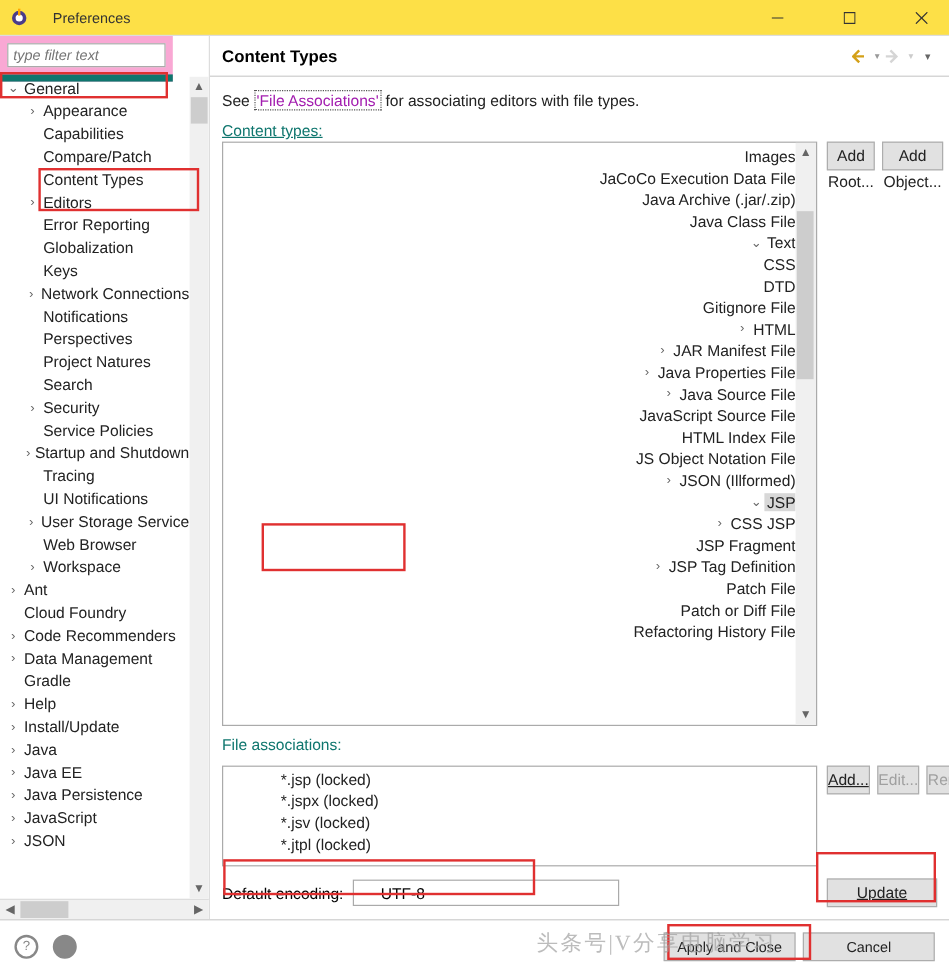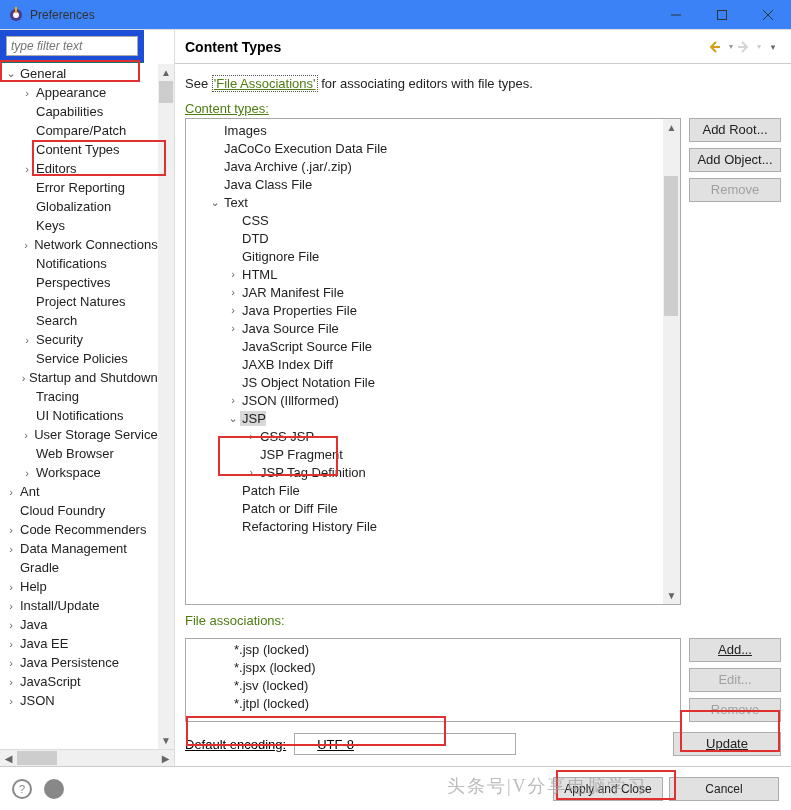--- a/index.html
+++ b/index.html
@@ -1,25 +1,25 @@
 <!DOCTYPE html>
 <html><head>
   <meta charset="utf-8">
   <style>
     * { box-sizing: border-box; margin: 0; padding: 0; font-family: "Segoe UI", Tahoma, sans-serif; font-size: 13px; }
     body { background: #f0f0f0; width: 791px; height: 810px; overflow: hidden; user-select: none; }
     
     
-    .titlebar { height: 30px; background: #3b82f6; border-bottom: 1px solid #ddd; display: flex; align-items: center; padding-left: 8px; }
+    .titlebar { height: 30px; background: #fde047; border-bottom: 1px solid #ddd; display: flex; align-items: center; padding-left: 8px; gap: 14px; }
     .titlebar .icon { width: 16px; height: 16px; margin-right: 6px; }
     .titlebar .title { flex: 1; font-size: 12px; color: #333; }
     .titlebar .winbtn { width: 46px; height: 30px; display: flex; align-items: center; justify-content: center; color: #333; }
     
     
-    .filterbox { padding: 6px; background: #1d4ed8; border-bottom: 1px solid #0f766e; width: 144px; position: absolute; top: 30px; left: 0; }
+    .filterbox { padding: 6px; background: #f9a8d4; border-bottom: 6px solid #0f766e; width: 144px; position: absolute; top: 30px; left: 0; }
     .filterbox input { width: 100%; height: 20px; border: 1px solid #aaa; padding: 2px 4px; font-size: 12px; font-style: italic; color: #888; }
     
     
     .mainrow { position: absolute; top: 30px; left: 0; right: 0; bottom: 44px; display: flex; background: #fff; }
     .sidebar { width: 175px; border-right: 1px solid #ddd; display: flex; flex-direction: column; }
     .tree-scroll { flex: 1; overflow: hidden; position: relative; padding-top: 34px; }
     .tree { overflow-y: auto; height: 100%; padding: 0 0 4px 0; }
     .tree-row { display: flex; align-items: center; height: 19px; white-space: nowrap; overflow: hidden; padding-left: 4px; color: #222; }
     .tree-row .tw { width: 14px; text-align: center; color: #666; font-size: 11px; }
     .tree-row .lbl { padding-left: 2px; }
@@ -36,48 +36,48 @@
     .vscroll .arrow { height:17px; display:flex; align-items:center; justify-content:center; color:#666; font-size:10px; }
     
     
     .content { flex: 1; display: flex; flex-direction: column; padding: 0; background: #fff; }
     .content-header { height: 34px; display: flex; align-items: center; padding: 0 10px; border-bottom: 1px solid #ccc; background:#fff; }
     .content-header .title { font-weight: bold; font-size: 14px; flex:1; }
     .navarrow { width:16px; height:16px; margin-left:2px; display:flex; align-items:center; justify-content:center; }
     
     .content-body { flex:1; padding: 8px 10px 0 10px; display:flex; flex-direction:column; overflow:hidden; }
     .desc { margin: 4px 0 10px 0; color:#222; }
-    .desc a { color:#4d7c0f; text-decoration:underline; border:1px dotted #555; padding:0 1px; }
-    .label { color:#4d7c0f; margin-bottom:2px; text-decoration: underline; text-decoration-color:transparent; }
+    .desc a { color:#a21caf; border:1px dotted #555; padding:0 1px; }
+    .label { color:#0f766e; margin-bottom:2px; text-decoration: underline; text-decoration-color:transparent; }
     .label .mn { text-decoration: underline; }
     
     .ct-area { display:flex; gap:8px; flex:1; min-height:0; }
     .ct-tree-wrap { flex:1; border:1px solid #aaa; display:flex; min-height:0; }
     .ct-tree { flex:1; overflow:hidden; padding:2px 0; }
-    .ct-tree .row { display:flex; align-items:center; height:18px; white-space:nowrap; }
+    .ct-tree .row { display:flex; align-items:center; height:18px; white-space:nowrap;justify-content:flex-end; }
     .ct-tree .tw { width:14px; text-align:center; color:#666; font-size:11px; }
     .ct-tree .lbl { padding-left:2px; color:#222; }
     .ct-tree .l2 { padding-left:22px; }
     .ct-tree .l3 { padding-left:40px; }
     .ct-tree .l4 { padding-left:58px; }
     .ct-tree .sel { background:#d8d8d8; }
     
-    .sidebtns { width:92px; display:flex; flex-direction:column; gap:6px; }
+    .sidebtns { width:92px; display:flex; flex-direction:row; gap:6px; }
     .btn { height:24px; border:1px solid #adadad; background:#e1e1e1; text-align:center; line-height:22px; font-size:12px; color:#222; }
     .btn.disabled { color:#a0a0a0; }
     .btn .mn { text-decoration:underline; }
     
     .fa-area { display:flex; gap:8px; margin-top:8px; }
     .fa-list { flex:1; border:1px solid #aaa; padding:3px 6px; height:84px; overflow:hidden; }
     .fa-list div { height:18px; color:#222;margin-left:42px; }
     
-    .enc-row { display:flex; align-items:center; gap:8px; margin:10px 0 10px 0;text-decoration:underline; }
+    .enc-row { display:flex; align-items:center; gap:8px; margin:10px 0 10px 0; }
     .enc-row input { flex:0 0 140px; height:22px; border:1px solid #aaa; padding:2px 22px; }
     .enc-row .spacer { flex:1; }
-    .enc-row .btn { width:108px; }
+    .enc-row .btn { width:92px; }
     
     
     .bottombar { position:absolute; bottom:0; left:0; right:0; height:44px; background:#fff; border-top:1px solid #ccc; display:flex; align-items:center; padding:0 12px; }
     .bottombar .left { display:flex; gap:12px; }
     .roundicon { width:20px; height:20px; border:2px solid #888; border-radius:50%; display:flex; align-items:center; justify-content:center; color:#888; font-size:11px; }
     .roundicon.solid { background:#888; border-color:#888; }
     .bottombar .right { margin-left:auto; display:flex; gap:6px; }
     .bottombar .btn { width:110px; }
     
     
@@ -353,21 +353,21 @@
               <div class="row l3">
                 <span class="tw">›</span>
                 <span class="lbl">Java Source File</span>
               </div>
               <div class="row l3">
                 <span class="tw"></span>
                 <span class="lbl">JavaScript Source File</span>
               </div>
               <div class="row l3">
                 <span class="tw"></span>
-                <span class="lbl">JAXB Index Diff</span>
+                <span class="lbl">HTML Index File</span>
               </div>
               <div class="row l3">
                 <span class="tw"></span>
                 <span class="lbl">JS Object Notation File</span>
               </div>
               <div class="row l3">
                 <span class="tw">›</span>
                 <span class="lbl">JSON (Illformed)</span>
               </div>
               <div class="row l3">

